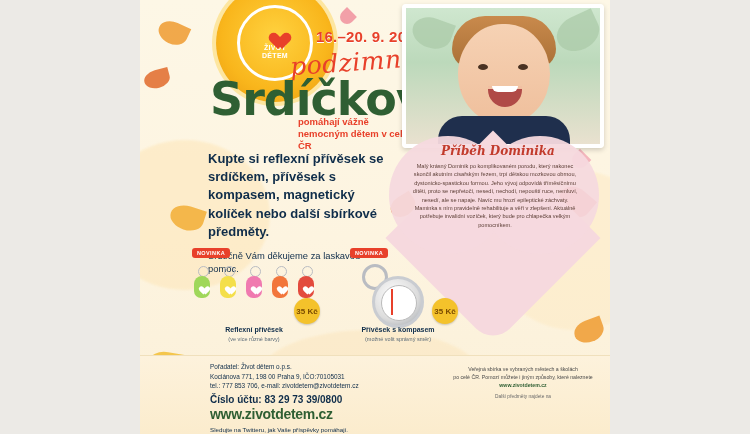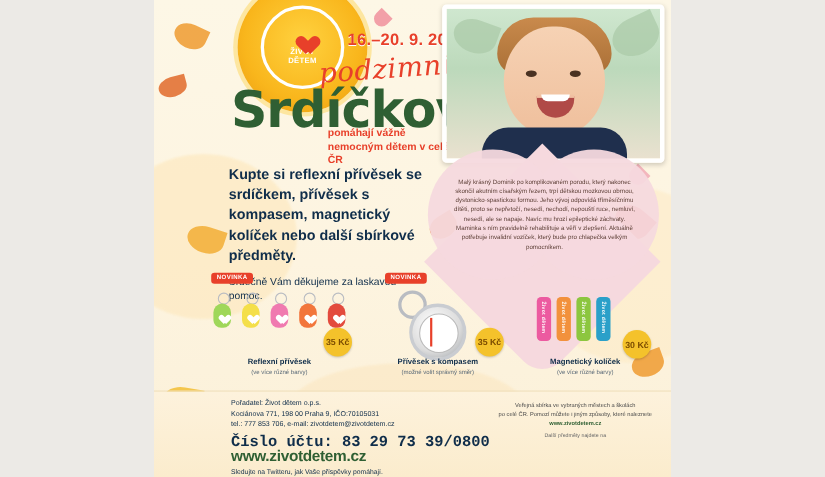--- a/index.html
+++ b/index.html
@@ -198,21 +198,21 @@
     white-space:nowrap;letter-spacing:.3px;
   }
 
   
   .footer{
     position:absolute;left:0;bottom:0;width:470px;height:78px;
     background:linear-gradient(180deg,#fdf2dc 0%,#fbeccd 100%);
     border-top:1px solid #f0e0bc;
   }
   .contact{position:absolute;left:70px;top:6px;width:220px;color:#0f2d4a;font-size:6.4px;line-height:1.5;}
-  .account{position:absolute;left:70px;top:38px;color:#0f2d4a;font-size:14px;font-weight:bold;font-family:Liberation Mono, monospace;}
+  .account{position:absolute;left:70px;top:38px;color:#0f2d4a;font-size:10px;font-weight:bold;}
   .web{
     position:absolute;left:70px;top:50px;color:#2f5f33;font-weight:bold;font-size:14px;
     letter-spacing:-.3px;
   }
   .follow{position:absolute;left:70px;top:70px;color:#0f2d4a;font-size:6.2px;}
   .rightnote{
     position:absolute;right:12px;top:10px;width:150px;text-align:center;
     color:#4a4a4a;font-size:5.2px;line-height:1.5;
   }
   .rightnote .weburl{color:#2f5f33;font-weight:bold;}
@@ -279,20 +279,21 @@
       <p class="lead">Kupte si reflexní přívěsek se srdíčkem, přívěsek s kompasem, magnetický kolíček nebo další sbírkové předměty.</p>
       <p>Srdečně Vám děkujeme za laskavou pomoc.</p>
     </div>
 
     <div class="storywrap">
       <div class="story-heart">
         <div class="tip"></div>
         <div class="lobe l"></div>
         <div class="lobe r"></div>
       </div>
+      <div class="story-title">Příběh Dominika</div>
       <div class="story-text">Malý krásný Dominik po komplikovaném porodu, který nakonec skončil akutním císařským řezem, trpí dětskou mozkovou obrnou, dystonicko-spastickou formou. Jeho vývoj odpovídá tříměsíčnímu dítěti, proto se nepřetočí, nesedí, nechodí, nepouští ruce, nemluví, nesedí, ale se napaje. Navíc mu hrozí epileptické záchvaty. Maminka s ním pravidelně rehabilituje a věří v zlepšení. Aktuálně potřebuje invalidní vozíček, který bude pro chlapečka velkým pomocníkem.</div>
     </div>
 
     <div class="prodrow">
 
       <div class="prod" style="left:0;top:0;width:140px;height:110px;">
         <div class="badge" style="left:4px;top:-8px;">NOVINKA</div>
         <div class="ring-top" style="left:10px;top:10px;"></div>
         <div class="ring-top" style="left:36px;top:10px;"></div>
         <div class="ring-top" style="left:62px;top:10px;"></div>
@@ -323,37 +324,20 @@
         <div class="keyloop" style="left:26px;top:8px;"></div>
         <div class="compass" style="left:36px;top:20px;">
           <div class="face"></div>
           <div class="needle"></div>
         </div>
         <div class="price" style="left:96px;top:42px;">35 Kč</div>
         <div class="plabel" style="left:2px;top:70px;">Přívěsek s kompasem</div>
         <div class="psub" style="left:2px;top:80px;">(možné volit správný směr)</div>
       </div>
 
-      <div class="prod" style="left:286px;top:0;width:130px;height:110px;">
-        <div class="clip" style="left:14px;top:14px;background:#ec5aa0;">
-            <span>Život dětem</span>
-          </div>
-        <div class="clip" style="left:32px;top:14px;background:#f2913c;">
-            <span>Život dětem</span>
-          </div>
-        <div class="clip" style="left:50px;top:14px;background:#8cc63f;">
-            <span>Život dětem</span>
-          </div>
-        <div class="clip" style="left:68px;top:14px;background:#2aa0c9;">
-            <span>Život dětem</span>
-          </div>
-        <div class="price" style="left:92px;top:44px;">30 Kč</div>
-        <div class="plabel" style="left:-2px;top:70px;">Magnetický kolíček</div>
-        <div class="psub" style="left:-2px;top:80px;">(ve více různé barvy)</div>
-      </div>
     </div>
 
     <div class="footer">
       <div class="contact">
         <div>Pořadatel: Život dětem o.p.s.</div>
         <div>Kociánova 771, 198 00 Praha 9, IČO:70105031</div>
         <div>tel.: 777 853 706, e-mail: zivotdetem@zivotdetem.cz</div>
       </div>
       <div class="account">Číslo účtu: 83 29 73 39/0800</div>
       <div class="web">www.zivotdetem.cz</div>

